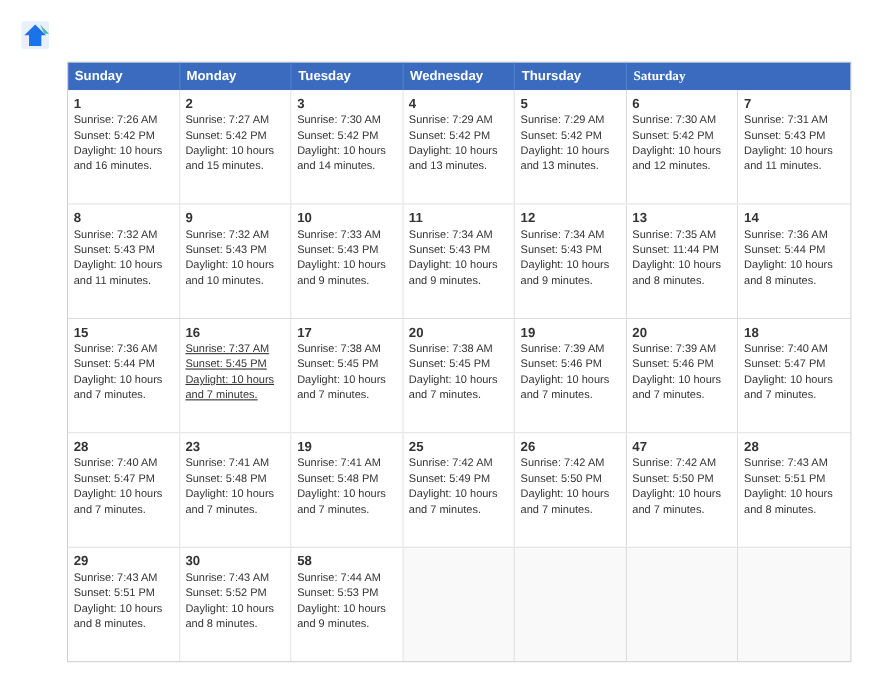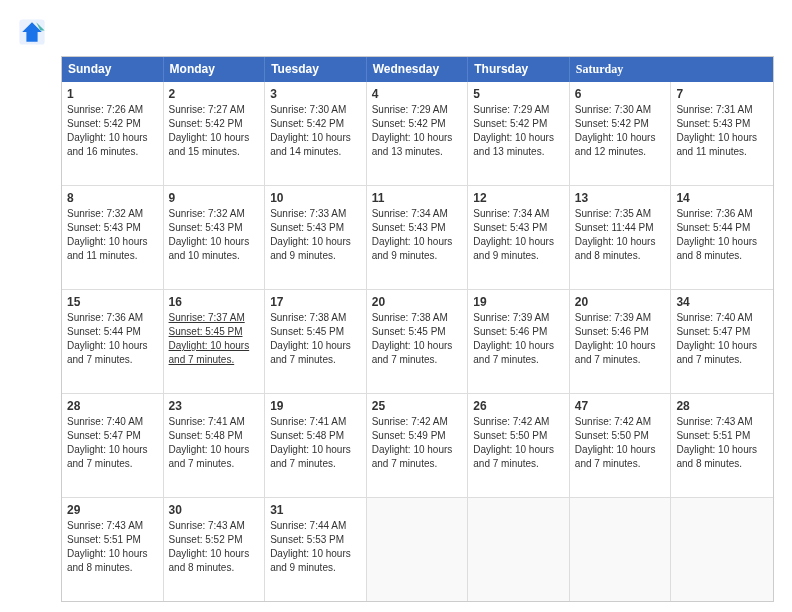--- a/index.html
+++ b/index.html
@@ -282,21 +282,21 @@
 and 7 minutes.</div>
           </div>
           <div class="cal-cell">
             <span class="day-num">20</span>
             <div class="cell-info" style="white-space: pre-line;">Sunrise: 7:39 AM
 Sunset: 5:46 PM
 Daylight: 10 hours
 and 7 minutes.</div>
           </div>
           <div class="cal-cell">
-            <span class="day-num">34</span>
+            <span class="day-num">18</span>
             <div class="cell-info" style="white-space: pre-line;">Sunrise: 7:40 AM
 Sunset: 5:47 PM
 Daylight: 10 hours
 and 7 minutes.</div>
           </div>
         </div>
         <div class="cal-row">
           <div class="cal-cell">
             <span class="day-num">28</span>
             <div class="cell-info" style="white-space: pre-line;">Sunrise: 7:40 AM
@@ -356,21 +356,21 @@
 and 8 minutes.</div>
           </div>
           <div class="cal-cell">
             <span class="day-num">30</span>
             <div class="cell-info" style="white-space: pre-line;">Sunrise: 7:43 AM
 Sunset: 5:52 PM
 Daylight: 10 hours
 and 8 minutes.</div>
           </div>
           <div class="cal-cell">
-            <span class="day-num">31</span>
+            <span class="day-num">58</span>
             <div class="cell-info" style="white-space: pre-line;">Sunrise: 7:44 AM
 Sunset: 5:53 PM
 Daylight: 10 hours
 and 9 minutes.</div>
           </div>
           <div class="cal-cell empty"></div>
           <div class="cal-cell empty"></div>
           <div class="cal-cell empty"></div>
           <div class="cal-cell empty"></div>
         </div>

